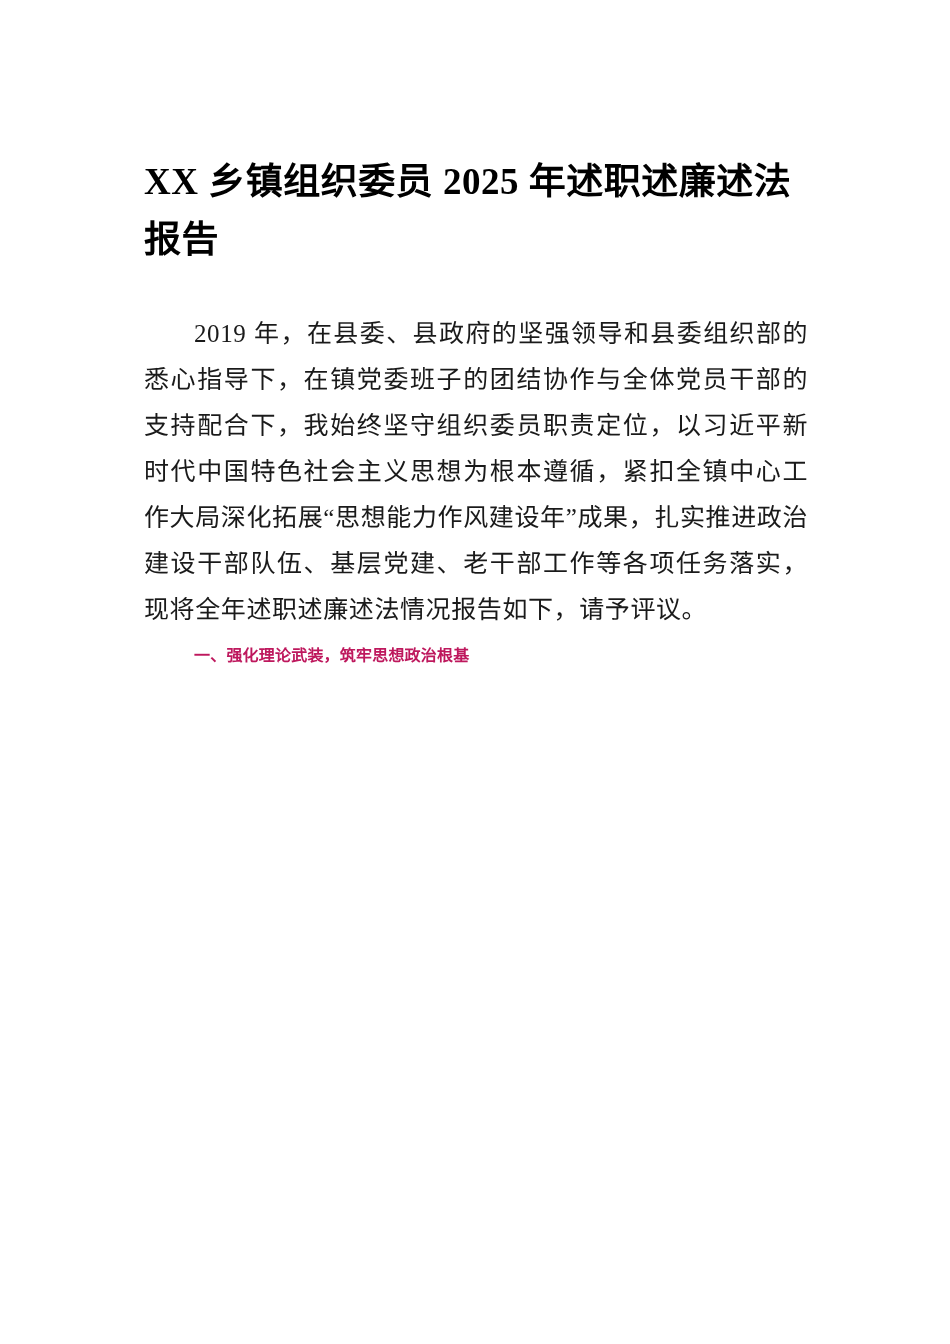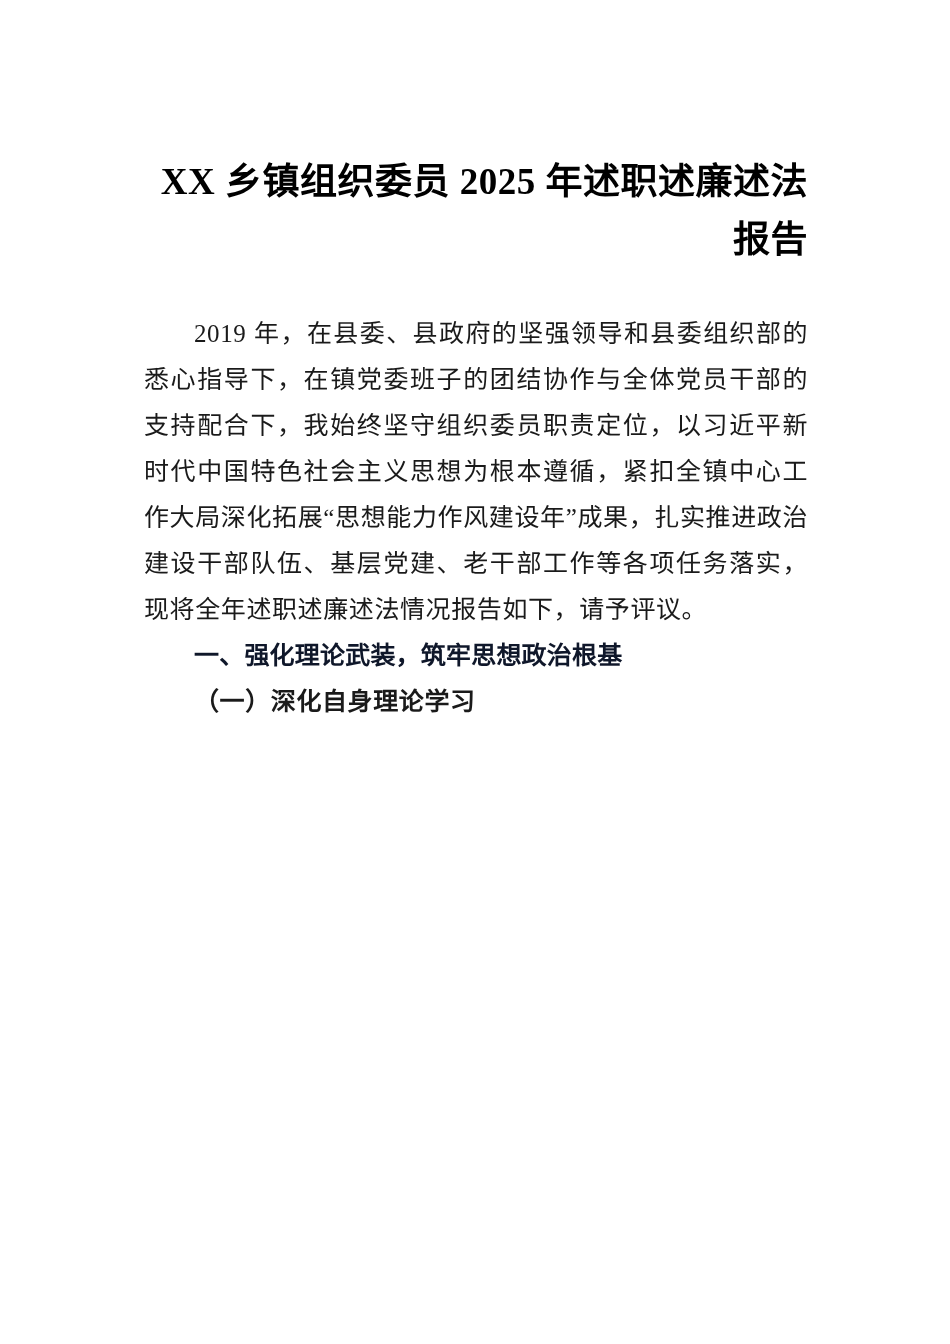--- a/index.html
+++ b/index.html
@@ -25,35 +25,35 @@
     top: 0;
     width: 664px;
   }
 
   
   .doc-title {
     font-family: "Liberation Serif", "DejaVu Serif", serif;
     font-weight: bold;
     font-size: 37px;
     line-height: 58px;
-    text-align: right;
+    text-align: left;
     color: #000000;
     margin: 0;
     padding-top: 153px;
     letter-spacing: 0.5px;
     word-break: break-all;
   }
 
   
   .h1-heading {
-    font-family: Liberation Serif, serif;
+    font-family: Liberation Sans, sans-serif;
     font-weight: bold;
-    font-size: 25px;
+    font-size: 16px;
     line-height: 46px;
-    color: #0f172a;
+    color: #be185d;
     margin: 0;
     text-indent: 50px;
     letter-spacing: 0.2px;
   }
 
   
   .h2-heading {
     font-family: "Liberation Serif", "DejaVu Serif", serif;
     font-size: 25px;
     line-height: 46px;
@@ -88,17 +88,16 @@
 <div class="page">
   <div class="content">
 
     <h1 class="doc-title">XX 乡镇组织委员 2025 年述职述廉述法报告</h1>
 
     <p class="body-par first-par">2019 年，在县委、县政府的坚强领导和县委组织部的悉心指导下，在镇党委班子的团结协作与全体党员干部的支持配合下，我始终坚守组织委员职责定位，以习近平新时代中国特色社会主义思想为根本遵循，紧扣全镇中心工作大局深化拓展“思想能力作风建设年”成果，扎实推进政治建设干部队伍、基层党建、老干部工作等各项任务落实，现将全年述职述廉述法情况报告如下，请予评议。</p>
 
     <h2 class="h1-heading">一、强化理论武装，筑牢思想政治根基</h2>
 
 
-    <h3 class="h2-heading">（一）深化自身理论学习</h3>
 
 
   </div>
 </div>
 
 </body></html>

